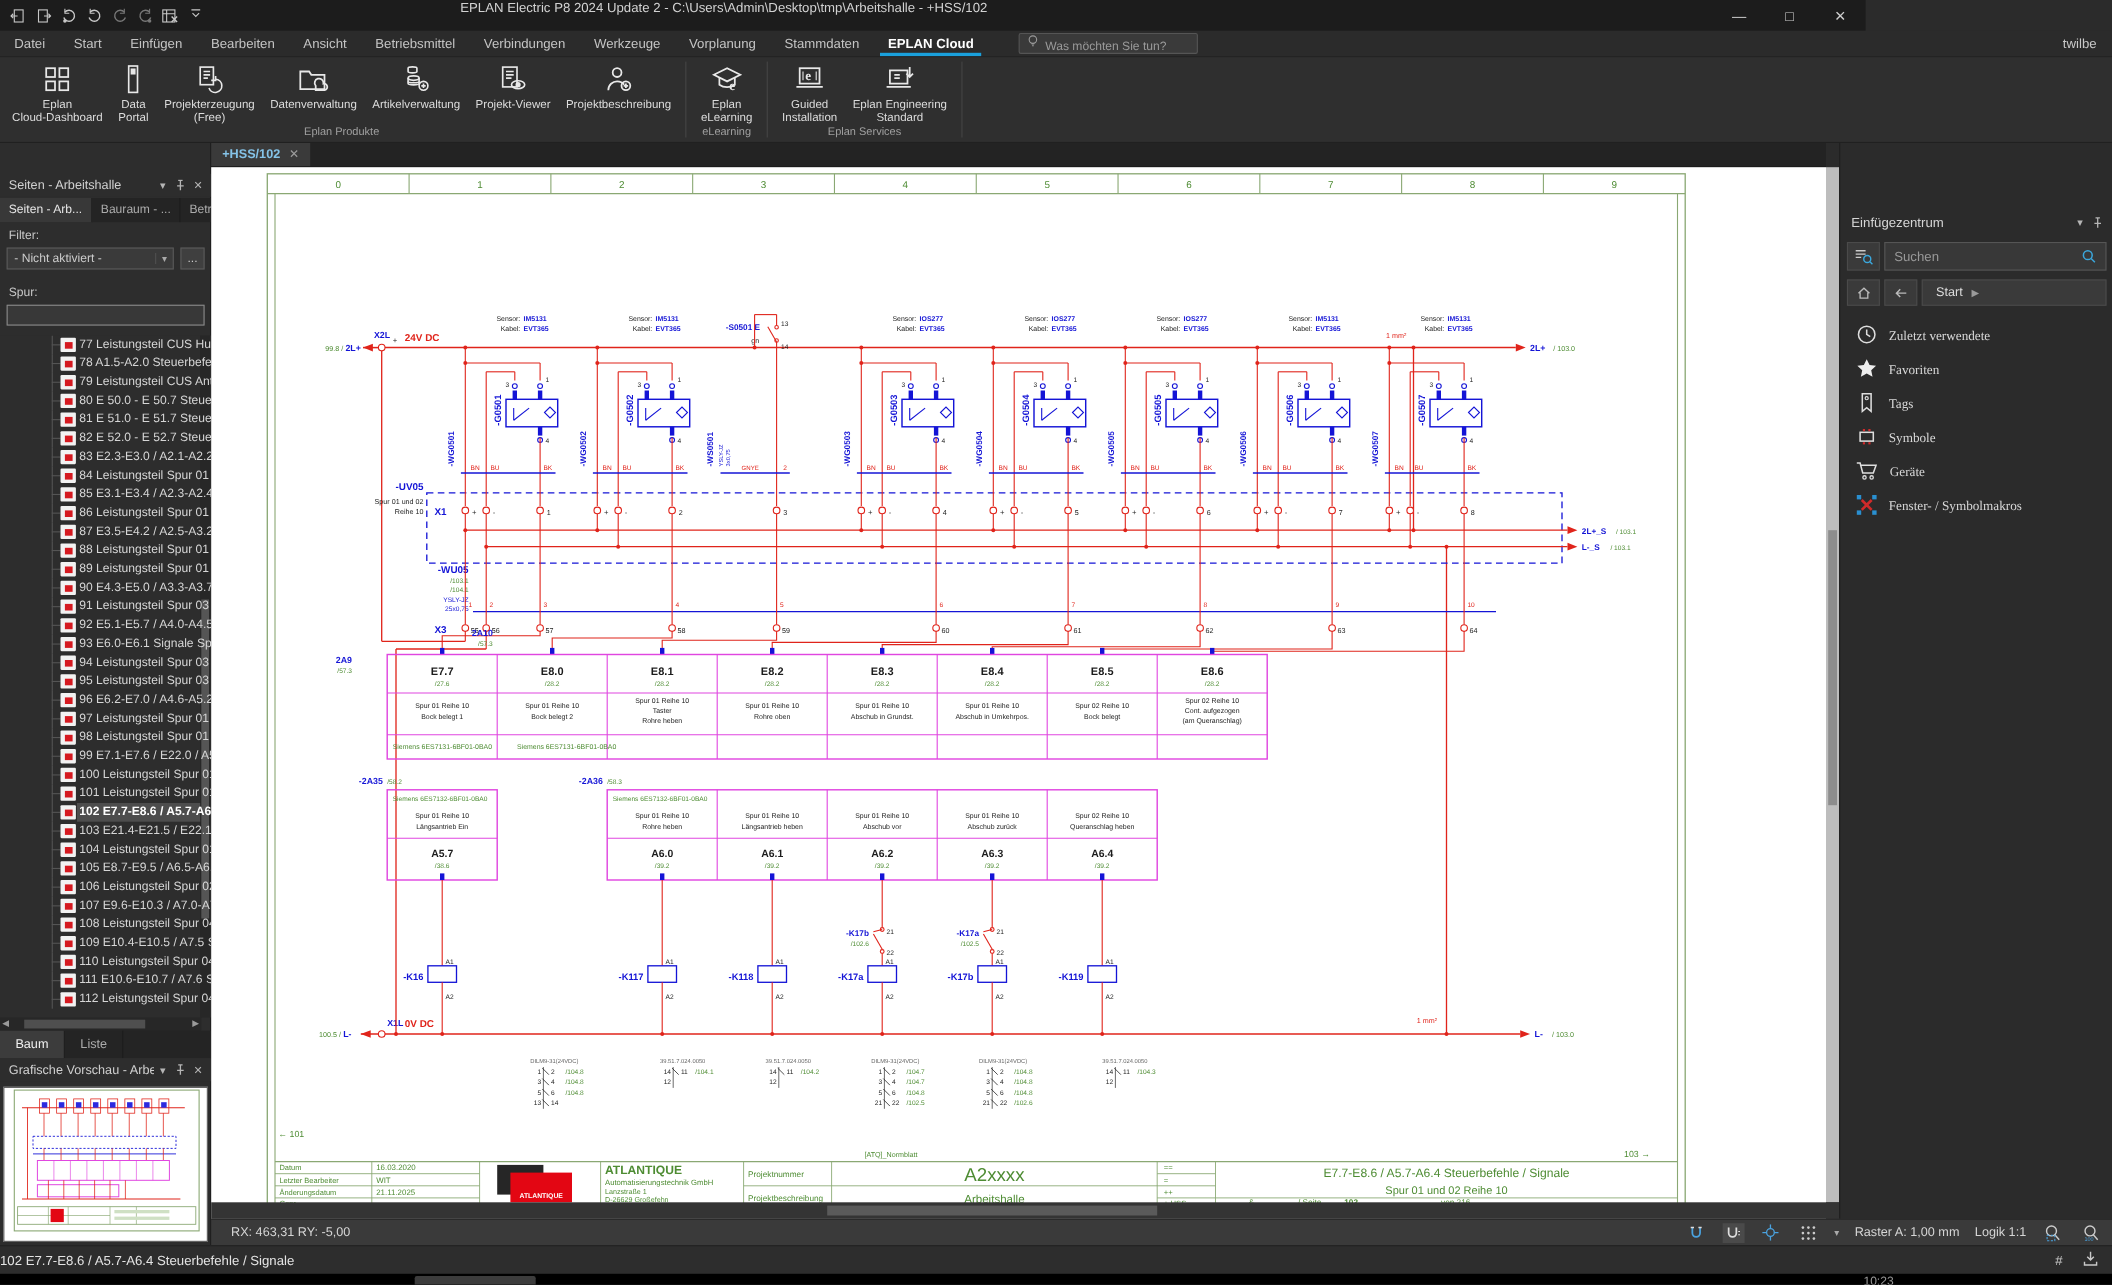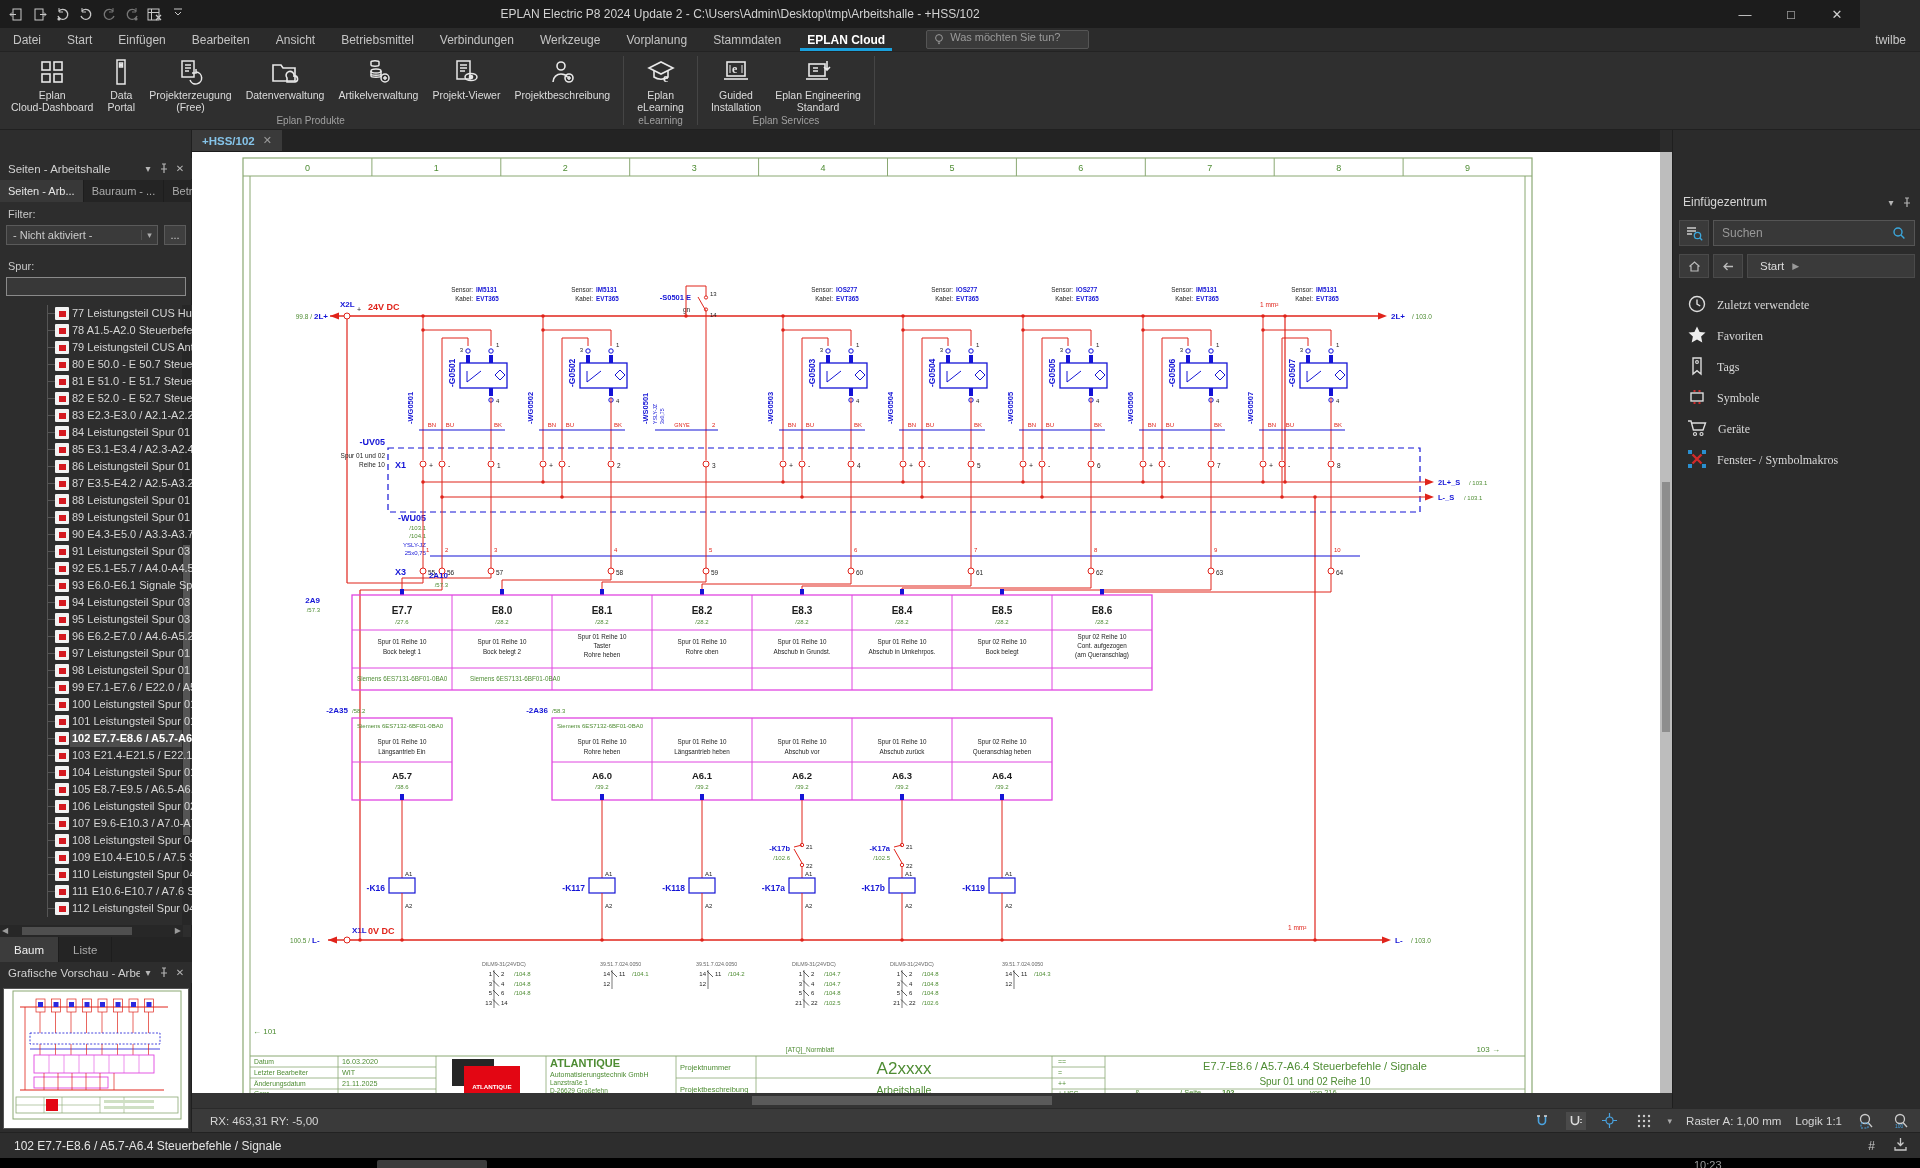--- a/index.html
+++ b/index.html
@@ -1,39 +1,39 @@
 <!DOCTYPE html>
 <html><head>
 <meta charset="utf-8">
 <style>
   * { box-sizing: border-box; margin:0; padding:0; }
   html,body { width:1920px; height:1168px; overflow:hidden; background:#111;
     font-family:"Liberation Sans", sans-serif; }
   #app { position:relative; width:1920px; height:1168px; background:#2b2b2b; }
 
   
-  .titlebar { position:absolute; left:0; top:0; width:1860px; height:28px; background:#1c1c1c;
-    display:flex; align-items:center; color:#c9c9c9; }
+  .titlebar { position:absolute; left:0; top:0; width:1696px; height:28px; background:#1c1c1c;
+    display:flex; color:#c9c9c9; }
   .qat { display:flex; align-items:center; gap:6px; padding-left:8px; }
   .qat .qicon { width:17px; height:17px; display:flex; align-items:center; justify-content:center; color:#cfcfcf; }
   .qat svg { display:block; }
   .win-title { position:absolute; left:50%; transform:translateX(-50%); margin-left:-190px;
     font-size:12px; color:#d2d2d2; white-space:nowrap; }
   .win-controls { position:absolute; right:0; top:0; height:28px; display:flex; }
   .win-btn { width:46px; height:28px; display:flex; align-items:center; justify-content:center;
     color:#cfcfcf; font-size:13px; }
 
   
   .menubar { position:absolute; left:0; top:28px; width:1920px; height:24px; background:#2b2b2b;
     display:flex; align-items:stretch; border-bottom:1px solid #232323; }
   .menu-tab { padding:0 13px; display:flex; align-items:center; font-size:12px; color:#c4c4c4; position:relative; }
   .menu-tab.active { color:#ffffff; font-weight:bold; }
   .menu-tab.active::after { content:""; position:absolute; left:6px; right:6px; bottom:0; height:3px; background:#1aa0dc; }
   .ask-box { margin-left:28px; align-self:center; width:163px; height:19px; background:#3a3a3a;
-    border:1px solid #555; border-radius:2px; display:flex; align-items:flex-start; gap:5px; padding:0 6px; }
+    border:1px solid #555; border-radius:2px; display:flex; align-items:flex-end; gap:5px; padding:0 6px; }
   .ask-box .ph { font-size:11px; color:#9a9a9a; white-space:nowrap; overflow:hidden; }
   .menubar .spacer { flex:1; }
   .user-name { align-self:center; font-size:12px; color:#c9c9c9; padding-right:14px; }
 
   
   .ribbon { position:absolute; left:0; top:52px; width:1920px; height:78px; background:#2f2f2f;
     border-bottom:1px solid #202020; display:flex; align-items:stretch; }
   .rgroup { display:flex; flex-direction:column; padding:2px 4px 0 4px; }
   .rgroup-buttons { flex:1; display:flex; align-items:flex-start; }
   .rbtn { display:flex; flex-direction:column; align-items:center; padding:3px 7px 0 7px; color:#dcdcdc; }
@@ -115,21 +115,21 @@
 
   
   .statusbar { position:absolute; left:192px; top:1108px; width:1728px; height:24px; background:#3a3a3a;
     display:flex; align-items:center; color:#d5d5d5; font-size:11.5px; border-top:1px solid #2a2a2a; }
   .sb-coords { padding-left:18px; }
   .sb-right { margin-left:auto; display:flex; align-items:center; gap:14px; padding-right:10px; }
   .sb-ico { display:flex; align-items:center; justify-content:center; width:20px; height:18px; }
   .sb-ico.boxed { background:#4a4a4a; }
   .bottombar { position:absolute; left:0; top:1132px; width:1920px; height:26px; background:#2d2d2d;
     display:flex; align-items:center; color:#e4e4e4; font-size:12px; border-top:1px solid #222; }
-  .bb-text { padding-left:14px; }
+  .bb-text { }
   .bb-right { margin-left:auto; display:flex; align-items:center; gap:18px; padding-right:12px; color:#c9c9c9; }
   .taskbar { position:absolute; left:0; top:1158px; width:1920px; height:10px; background:#000; overflow:hidden; }
   .tb-app { position:absolute; left:377px; top:2px; width:110px; height:14px; background:#3c3c3c; border-radius:2px; }
   .tb-clock { position:absolute; left:1694px; top:1px; color:#9a9a9a; font-size:11px; }
 </style>
 </head>
 <body>
 
 <div id="app">
 

